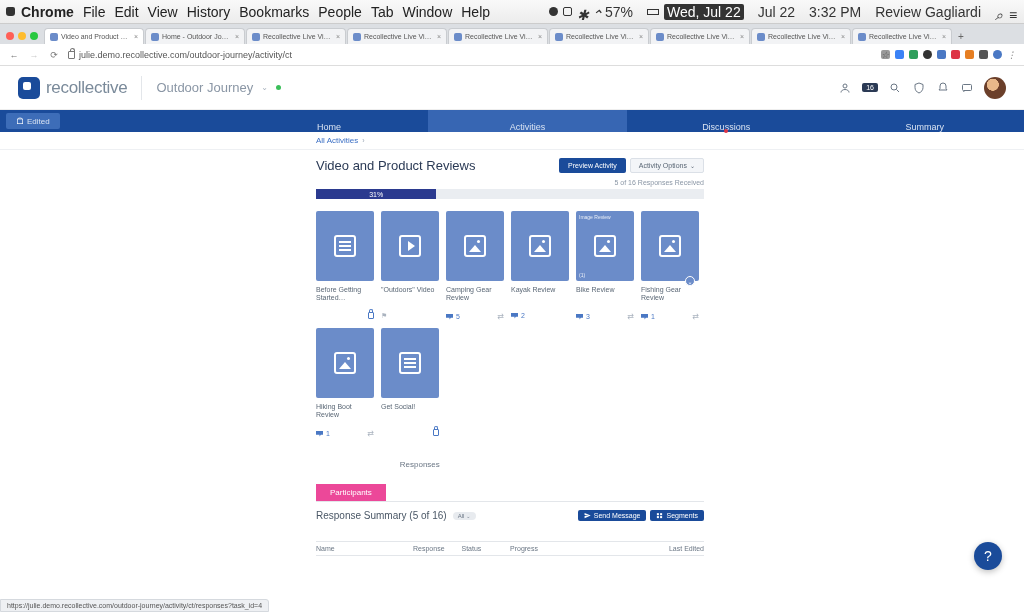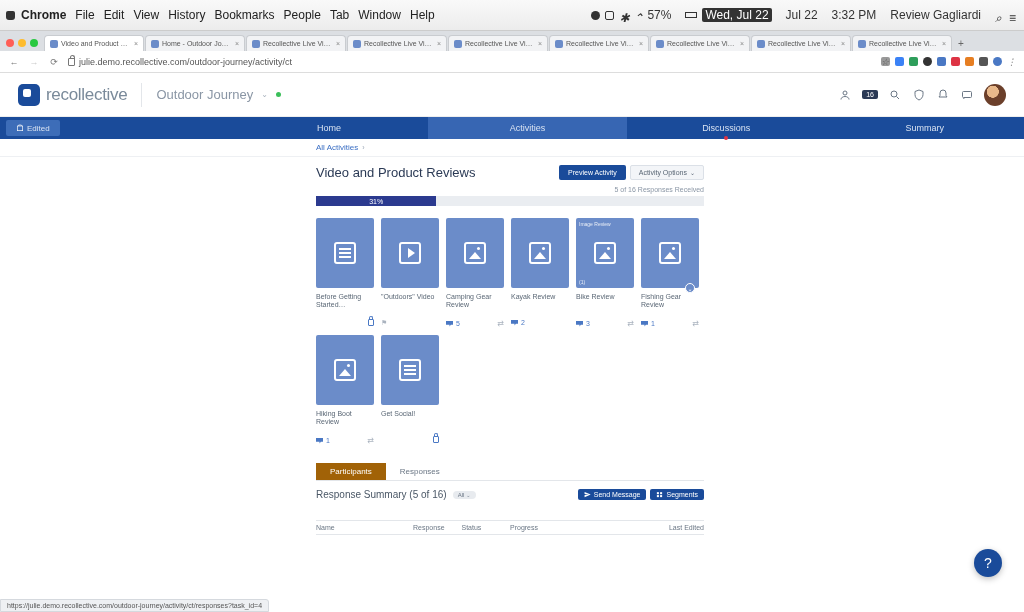--- a/index.html
+++ b/index.html
@@ -1,19 +1,19 @@
 <!DOCTYPE html>
 <html><head>
 <meta charset="utf-8">
 <style>
 * { margin: 0; padding: 0; box-sizing: border-box; font-family: -apple-system, BlinkMacSystemFont, "Segoe UI", Helvetica, Arial, sans-serif; }
 body { background: #f0f0f0; width: 1024px; height: 612px; overflow: hidden; position: relative; }
 
 
-.mac-menubar { height: 31px; background: linear-gradient(#f9f9f9,#ececec); display: flex; align-items: center; font-size: 12px; padding: 0 6px; border-bottom: 1px solid #ccc; color: #222; }
+.mac-menubar { height: 24px; background: linear-gradient(#f9f9f9,#ececec); display: flex; align-items: center; font-size: 14px; padding: 0 6px; border-bottom: 1px solid #ccc; color: #222; }
 .mac-apple { width: 9px; height: 9px; background: #333; border-radius: 2px 2px 3px 3px; margin-right: 6px; }
 .mac-menubar span { margin-right: 9px; }
 .mac-right { margin-left: auto; display: flex; align-items: center; gap: 5px; color: #333; }
 .mac-icon { width: 9px; height: 9px; display: inline-block; }
 
 
 .browser { background: #fff; height: 598px; display: flex; flex-direction: column; }
 .tabbar { height: 20px; background: #dcdfe3; display: flex; align-items: flex-end; padding-left: 4px; gap: 0; font-size: 7px; color: #555; }
 .traffic { display: flex; gap: 4px; margin: 0 6px 4px 2px; }
 .tl { width: 8px; height: 8px; border-radius: 50%; }
@@ -44,21 +44,21 @@
 .project .dot { width: 5px; height: 5px; border-radius: 50%; background: #3bbf5a; }
 .hdr-right { margin-left: auto; display: flex; align-items: center; gap: 10px; color: #6b7785; }
 .hdr-ic { width: 14px; height: 14px; display: inline-flex; align-items: center; justify-content: center; }
 .badge-count { background: #2b3a55; color: #fff; font-size: 7px; padding: 1px 4px; border-radius: 2px; }
 .avatar { width: 22px; height: 22px; border-radius: 50%; background: radial-gradient(circle at 40% 35%, #e8b88a 30%, #6b3f2a 32%); }
 
 
 .navbar { height: 22px; background: #1a4b9a; display: flex; align-items: stretch; color: #d9e3f2; font-size: 9px; }
 .admin-btn { background: #3d6db8; margin: 3px 0 3px 6px; padding: 0 10px; display: flex; align-items: center; border-radius: 2px; font-size: 8px; gap: 3px; }
 .nav-spacer { flex: 0 0 170px; }
-.nav-item { flex: 1; display: flex; align-items: center; justify-content: center; cursor: pointer; }
+.nav-item { flex: 1; display: flex; align-items: flex-end; justify-content: center; cursor: pointer; }
 .nav-item.active { background: #3766b3; }
 .nav-item.disc { position: relative; }
 .nav-item.disc::after { content:""; position:absolute; bottom:-1px; left:50%; width:4px; height:4px; background:#d34; border-radius:50%; transform:translateX(-50%); }
 
 
 .crumb-row { background: #fff; border-bottom: 1px solid #eef0f3; height: 18px; display: flex; align-items: center; padding-left: 316px; font-size: 8px; }
 .crumb { color: #3b6fc4; }
 .crumb-chev { color: #9aa6b5; margin-left: 4px; font-size: 7px; }
 
 
@@ -95,21 +95,21 @@
 .card-foot { display: flex; align-items: center; font-size: 7px; color: #4a78c4; gap: 3px; }
 .card-foot .cnt-ic { width:7px; height:6px; background:#4a78c4; clip-path: polygon(0 0, 100% 0, 100% 70%, 70% 70%, 50% 100%, 50% 70%, 0 70%); }
 .card-foot .right { margin-left: auto; color: #aab3bf; }
 .lock-ic { width:6px; height:7px; border:1px solid #4a78c4; border-radius:1px; position:relative; margin-left:auto; }
 .lock-ic::before { content:""; position:absolute; top:-4px; left:0; width:2px; height:3px; border:1px solid #4a78c4; border-bottom:none; border-radius:3px 3px 0 0; }
 .shuffle { font-size: 8px; }
 
 
 .subtabs { display: flex; border-bottom: 1px solid #e3e6ea; margin-top: 18px; font-size: 8px; }
 .subtab { padding: 4px 14px; color: #6b7785; }
-.subtab.active { background: #a16207; color: #fff; }
+.subtab.active { background: #ec4899; color: #fff; margin-top: 28px; }
 
 .summary-row { display: flex; align-items: center; margin: 8px 0 20px; }
 .summary-title { font-size: 10px; color: #4a5766; }
 .pill { background: #e8ebef; color: #6b7785; font-size: 6px; padding: 1px 5px; border-radius: 7px; margin-left: 6px; display:flex; align-items:center; gap:2px; }
 .summary-actions { margin-left: auto; display: flex; gap: 4px; }
 .btn-sm { font-size: 7px; padding: 2px 6px; background: #1a4b9a; color: #fff; border-radius: 2px; display: flex; align-items: center; gap: 3px; }
 
 .table-head { border-top: 1px solid #e3e6ea; border-bottom: 1px solid #e3e6ea; padding: 3px 0; font-size: 7px; color: #6b7785; display: flex; }
 
 

